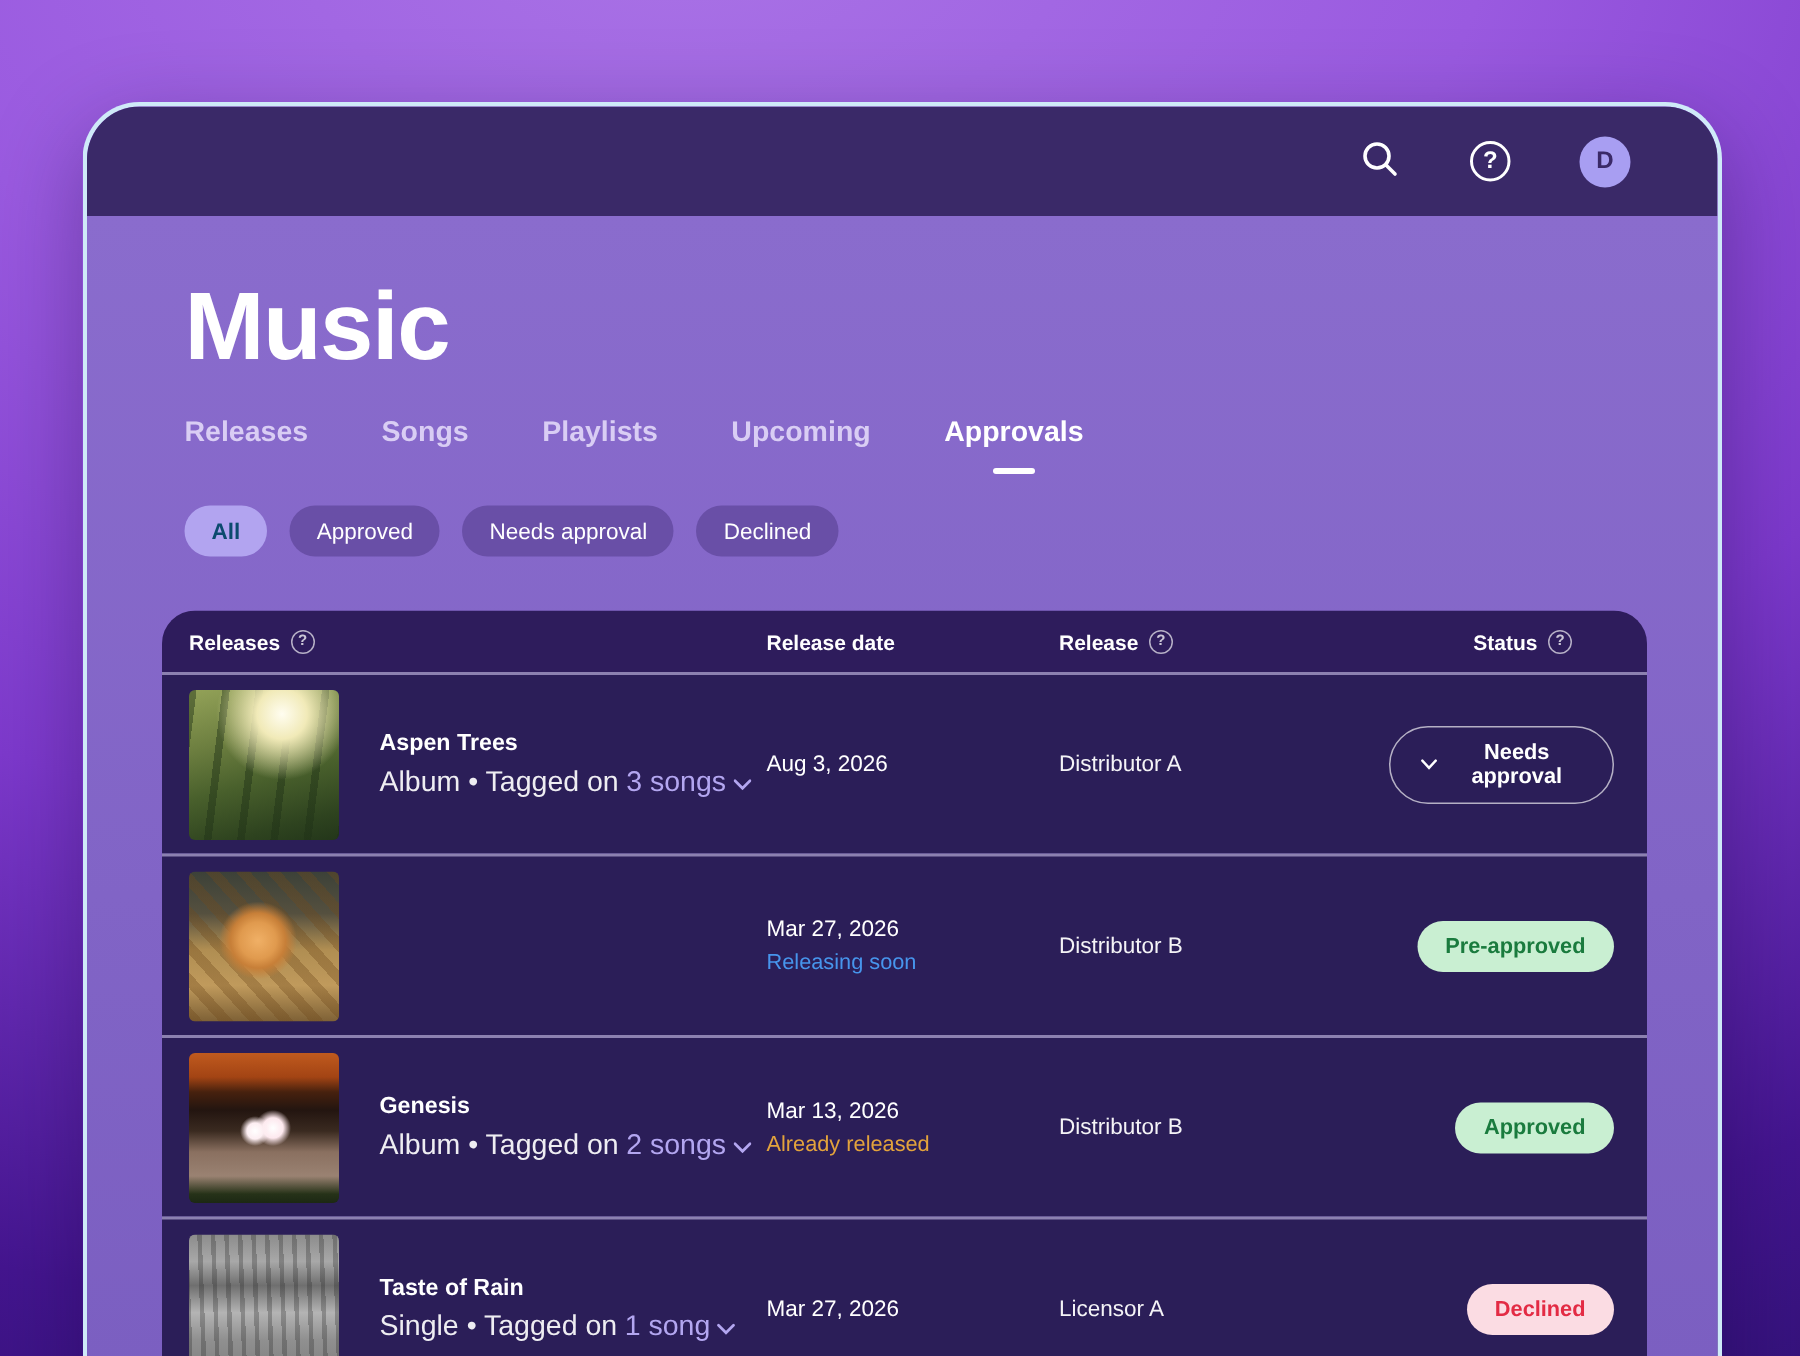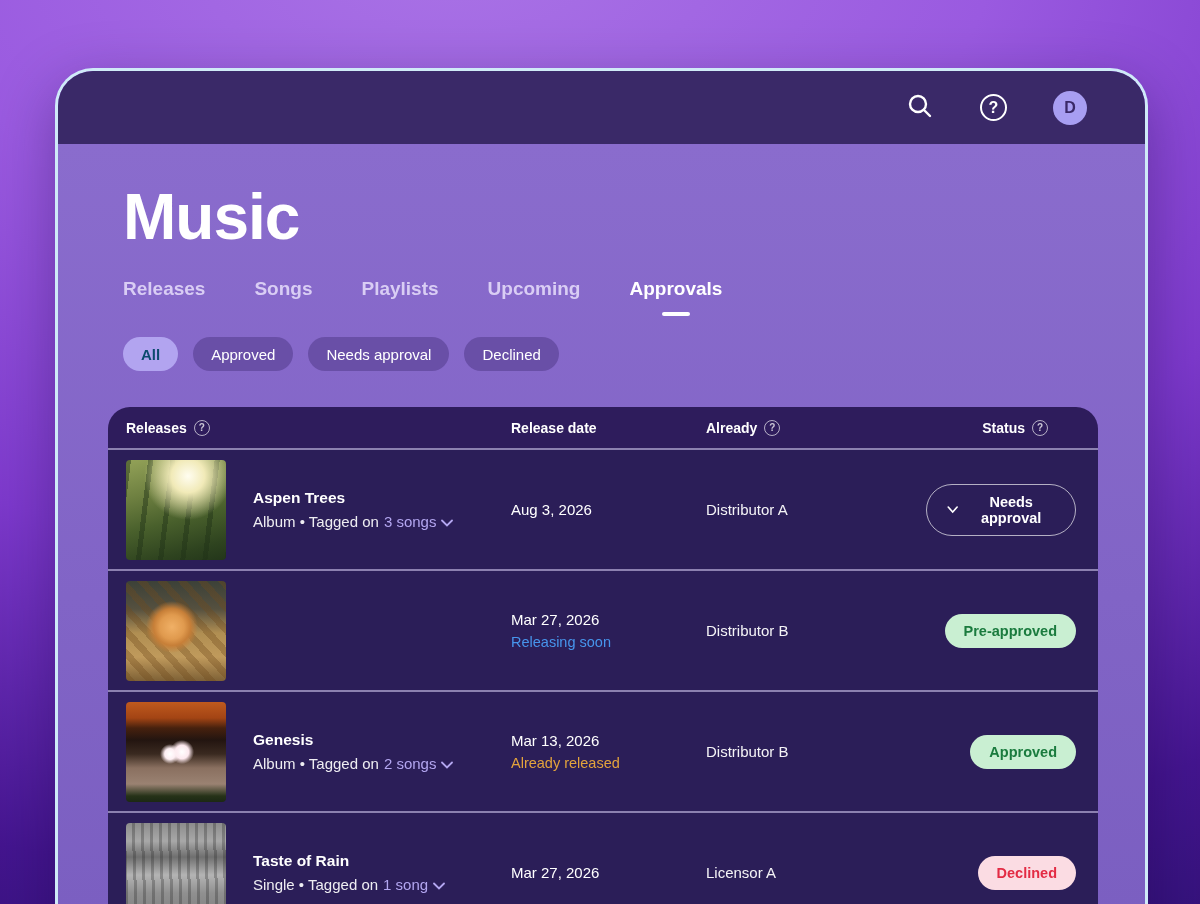--- a/index.html
+++ b/index.html
@@ -125,21 +125,21 @@
       linear-gradient(180deg, #c05a1e 0%, #a34414 16%, #47210e 26%, #231510 38%, #3a2a20 52%, #8a7060 66%, #9a8272 82%, #263218 94%, #1c2814 100%);
   }
   .thumb-field {
     background:
       repeating-linear-gradient(88deg, rgba(40,40,40,0.30) 0 3px, rgba(0,0,0,0) 3px 9px),
       linear-gradient(180deg, #8c8c8c 0%, #a8a8a8 18%, #6f6f6f 34%, #b4b4b4 52%, #909090 70%, #7a7a7a 100%);
   }
 
   .meta { display:flex; flex-direction:column; gap:6px; }
   .rtitle { color:#fff; font-size:15.5px; font-weight:700; }
-  .rsub { color:rgba(255,255,255,0.92); font-size:15px; display:flex; align-items:center; gap:5px; }
+  .rsub { color:rgba(255,255,255,0.92); font-size:19px; display:flex; align-items:center; gap:5px; }
   .rlink {
     color:#b3a6f0; text-decoration:none; cursor:pointer;
     display:inline-flex; align-items:center; gap:5px; font-weight:500;
   }
   .rlink svg { margin-top:2px; }
 
   .cell-date { display:flex; flex-direction:column; gap:6px; }
   .rdate { color:#fff; font-size:15px; }
   .rnote { font-size:14.5px; font-weight:500; }
   .note-blue { color:#4795ec; }
@@ -203,21 +203,21 @@
 
       <div class="thead">
         <div class="th">
           <span>Releases</span>
           <button class="mini-help">?</button>
         </div>
         <div class="th">
           <span>Release date</span>
         </div>
         <div class="th">
-          <span>Already</span>
+          <span>Release</span>
           <button class="mini-help">?</button>
         </div>
         <div class="th th-status">
           <span>Status</span>
           <button class="mini-help">?</button>
         </div>
       </div>
 
       <div class="trow">
         <div class="cell-release">

